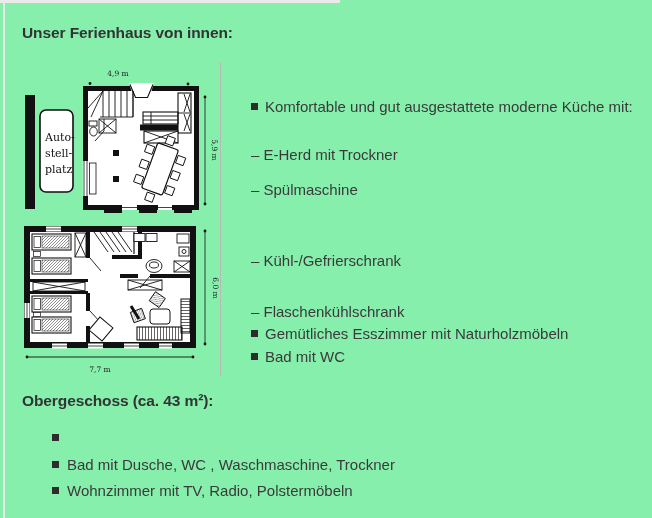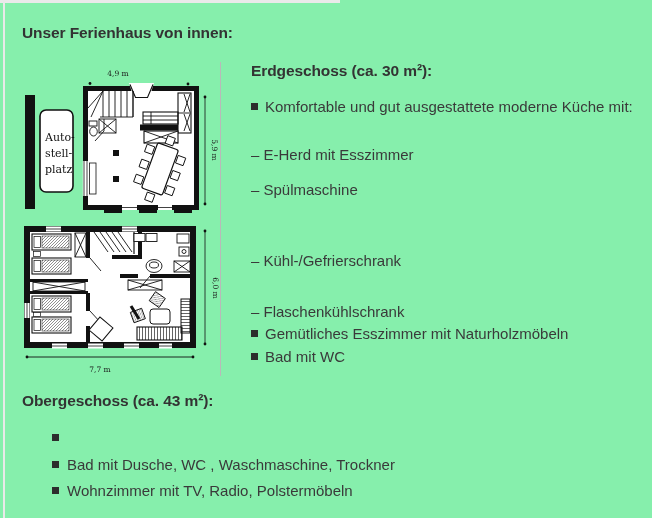--- a/index.html
+++ b/index.html
@@ -271,26 +271,25 @@
     <g stroke="#111" stroke-width="0.8" fill="#111">
       <line x1="205" y1="231" x2="205" y2="344"></line>
       <circle cx="205" cy="231" r="1.4" stroke="none"></circle>
         <circle cx="205" cy="344" r="1.4" stroke="none"></circle>
       <text x="212.5" y="288" text-anchor="middle" class="dim" transform="rotate(90 212.5 288)" stroke="none">6,0 m</text>
     </g>
   </svg>
 
   <div class="sep"></div>
 
-  <div class="heading h-eg">Erdgeschoss (ca. 30 m²):</div>
 
   <span class="bullet" style="left:251px;top:103px;"></span>
   <div class="li" style="left:265px;top:98px;">Komfortable und gut ausgestattete moderne Küche mit:</div>
 
-  <div class="li" style="left:251px;top:146px;">– E-Herd mit Esszimmer</div>
+  <div class="li" style="left:251px;top:146px;">– E-Herd mit Trockner</div>
   <div class="li" style="left:251px;top:181px;">– Spülmaschine</div>
   <div class="li" style="left:251px;top:252px;">– Kühl-/Gefrierschrank</div>
   <div class="li" style="left:251px;top:287px;margin-top:16px;">– Flaschenkühlschrank</div>
 
   <span class="bullet" style="left:251px;top:330px;"></span>
   <div class="li" style="left:265px;top:325px;">Gemütliches Esszimmer mit Naturholzmöbeln</div>
   <span class="bullet" style="left:251px;top:353px;"></span>
   <div class="li" style="left:265px;top:348px;">Bad mit WC</div>
 
   <div class="heading h-og">Obergeschoss (ca. 43 m²):</div>

